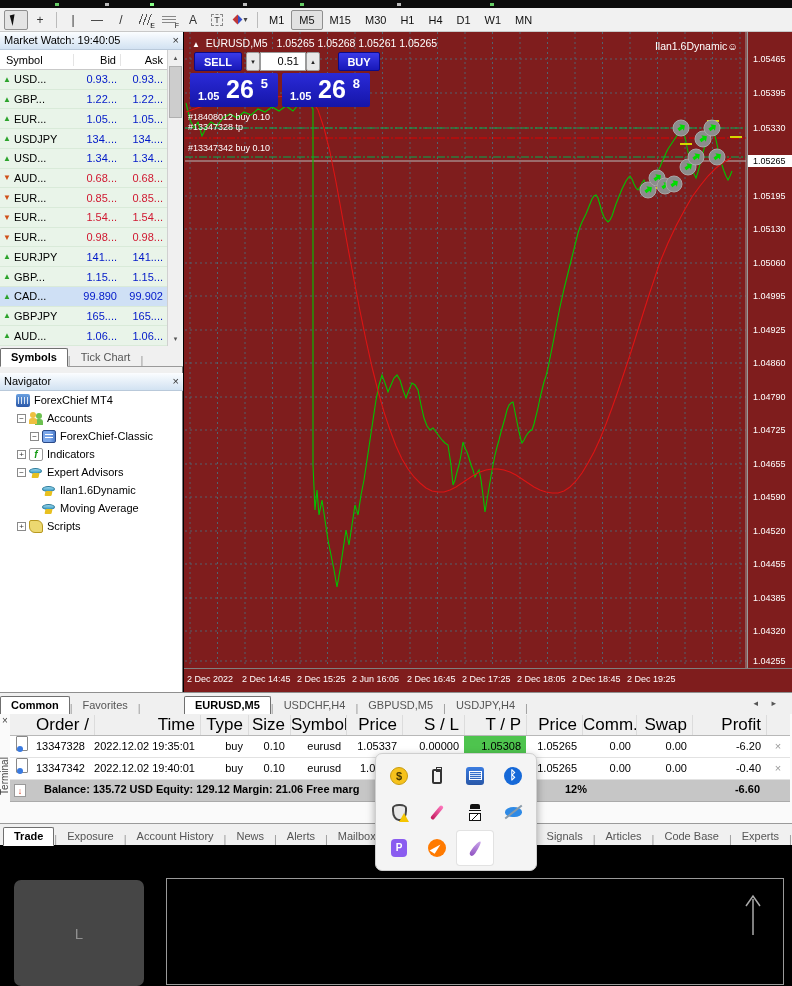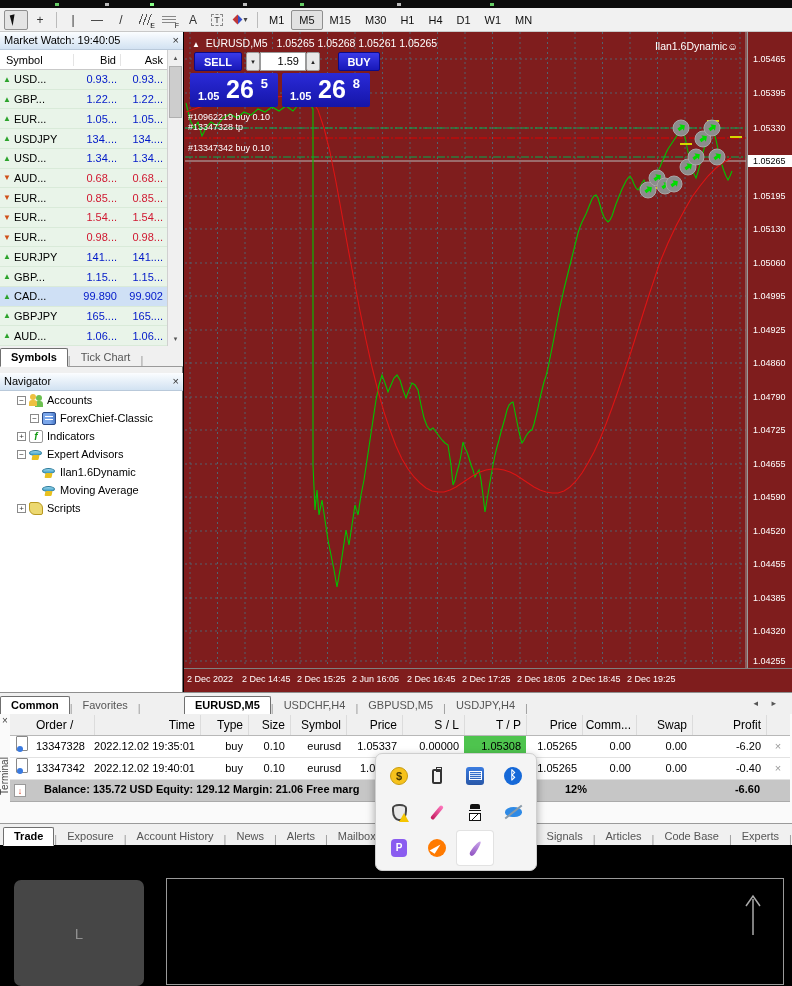--- a/index.html
+++ b/index.html
@@ -90,21 +90,21 @@
   .pp{position:absolute;top:21px;width:88px;height:34px;background:linear-gradient(#2a2ad8,#1515a8);border-radius:2px;color:#fff;}
   .pp .pp-small{position:absolute;left:8px;bottom:5px;font-size:11px;font-weight:bold;}
   .pp .pp-big{position:absolute;left:36px;top:2px;font-size:25px;font-weight:bold;}
   .pp .pp-sup{position:absolute;right:10px;top:3px;font-size:13px;font-weight:bold;}
   
   .terminal{position:absolute;left:0;top:714px;width:792px;height:109px;background:#fafafa;}
   .term-close{position:absolute;left:2px;top:1px;color:#444;font-size:10px;}
   .term-side{position:absolute;left:-30px;top:770px;width:70px;height:12px;transform:rotate(-90deg);color:#444;font-size:10px;text-align:center;}
   .tgrid{display:grid;grid-template-columns:24px 60px 106px 48px 42px 56px 56px 62px 62px 56px 54px 56px 74px 24px;}
   .term-head{position:absolute;left:10px;top:0;width:780px;height:22px;background:#f0f0f0;border-bottom:1px solid #b8b8b8;box-sizing:border-box;align-items:center;}
-  .th{font-size:12px;color:#000;text-align:right;padding-right:5px;border-left:1px solid #dcdcdc;line-height:20px;height:20px;box-sizing:border-box;white-space:nowrap;overflow:hidden;}
+  .th{font-size:17px;color:#000;text-align:right;padding-right:5px;border-left:1px solid #dcdcdc;line-height:20px;height:20px;box-sizing:border-box;white-space:nowrap;overflow:hidden;}
   .th.first{border-left:none;text-align:left;padding-left:2px;}
   .tr{position:absolute;left:10px;width:780px;height:22px;background:#fff;border-bottom:1px solid #e2e2e2;box-sizing:border-box;align-items:center;}
   .td{font-size:11px;text-align:right;padding-right:5px;white-space:nowrap;overflow:hidden;line-height:21px;}
   .td.left{text-align:left;padding-left:2px;}
   .td.pleft{text-align:left;padding-left:14px;}
   .td.tp-hl{background:#4ec44e;color:#000;}
   .td.closex{color:#999;text-align:center;padding:0;}
   .doc-icon{width:10px;height:13px;background:#fff;border:1px solid #888;display:inline-block;position:relative;margin-left:4px;border-radius:1px;}
   .doc-icon::after{content:"";position:absolute;left:0;bottom:-2px;width:6px;height:6px;border-radius:50%;background:#3a7ae0;}
   .bal-row{position:absolute;left:10px;top:66px;width:780px;height:22px;background:#c6c6c6;border-bottom:1px solid #aaa;box-sizing:border-box;font-weight:bold;}
@@ -319,20 +319,25 @@
         <span class="tab-sep">|</span>
         <span class="tab">Tick Chart</span>
         <span class="tab-sep">|</span>
       </div>
 
     <div class="panel-title nav-title-bar">
       <span>Navigator</span>
       <span class="panel-close">×</span>
     </div>
     <div class="nav-body">
+        <div class="nav-row" style="padding-left: 4px;">
+          <span class="exp-ph"></span>
+          <span class="nic mt4-icon"></span>
+          <span class="nav-lb">ForexChief MT4</span>
+        </div>
         <div class="nav-row" style="padding-left: 17px;">
           <span class="exp">−</span>
           <span class="nic accounts-icon"></span>
           <span class="nav-lb">Accounts</span>
         </div>
         <div class="nav-row" style="padding-left: 30px;">
           <span class="exp">−</span>
           <span class="nic server-icon"></span>
           <span class="nav-lb">ForexChief-Classic</span>
         </div>
@@ -463,21 +468,21 @@
       <span>EURUSD,M5</span>
       <span style="margin-left:6px;">1.05265 1.05268 1.05261 1.05265</span>
     </div>
     <div class="ea-label">
       <span>Ilan1.6Dynamic</span><span>☺</span>
     </div>
 
     <div class="ock">
       <div class="ock-btn" style="left:4px;top:0;width:48px;">SELL</div>
       <div class="ock-step" style="left:56px;width:14px;">▾</div>
-      <div class="ock-vol" style="left:70px;width:46px;">1.59</div>
+      <div class="ock-vol" style="left:70px;width:46px;">0.51</div>
       <div class="ock-step" style="left:116px;width:14px;">▴</div>
       <div class="ock-btn" style="left:148px;top:0;width:42px;">BUY</div>
       <div class="pp" style="left:0;">
         <span class="pp-small">1.05</span>
         <span class="pp-big">26</span>
         <span class="pp-sup">5</span>
       </div>
       <div class="pp" style="left:92px;">
         <span class="pp-small">1.05</span>
         <span class="pp-big">26</span>
@@ -511,21 +516,21 @@
         <span class="ts-lab" style="left: 58px;">2 Dec 14:45</span>
         <span class="ts-lab" style="left: 113px;">2 Dec 15:25</span>
         <span class="ts-lab" style="left: 168px;">2 Jun 16:05</span>
         <span class="ts-lab" style="left: 223px;">2 Dec 16:45</span>
         <span class="ts-lab" style="left: 278px;">2 Dec 17:25</span>
         <span class="ts-lab" style="left: 333px;">2 Dec 18:05</span>
         <span class="ts-lab" style="left: 388px;">2 Dec 18:45</span>
         <span class="ts-lab" style="left: 443px;">2 Dec 19:25</span>
       </div>
     <div id="order-labels">
-        <span class="ord-lab" style="left: 4px; top: 80px;">#10962219 buy 0.10</span>
+        <span class="ord-lab" style="left: 4px; top: 80px;">#18408012 buy 0.10</span>
         <span class="ord-lab" style="left: 4px; top: 90px;">#13347328 tp</span>
         <span class="ord-lab" style="left: 4px; top: 111px;">#13347342 buy 0.10</span>
       </div>
   </div>
 
   <div class="tabs-row">
     <div class="tab-group-left" id="nav-tabs">
         <span class="tab active">Common</span>
         <span class="tab-sep">|</span>
         <span class="tab">Favorites</span>

